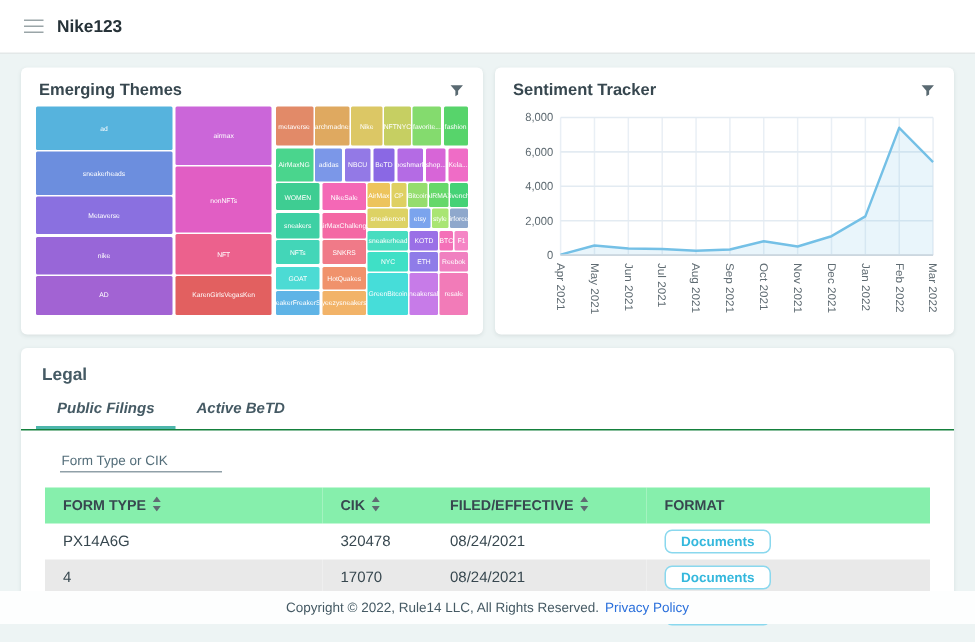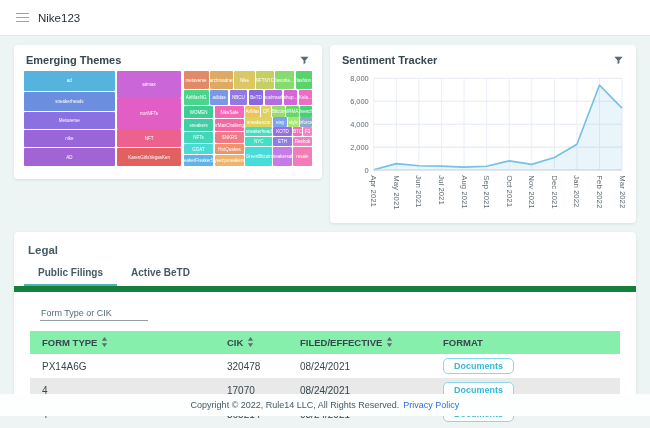--- a/index.html
+++ b/index.html
@@ -4,47 +4,47 @@
 <style>
   * { margin:0; padding:0; box-sizing:border-box; }
   html,body { width:650px; height:428px; }
   body { font-family:"Liberation Sans", sans-serif; background:#edf4f4; position:relative; overflow:hidden; }
 
   
   .app-header { position:absolute; top:0; left:0; width:650px; height:36px; background:#fff;
     border-bottom:1px solid #e3e8e8; display:flex; align-items:center; padding:0 16px; }
   .hamburger { width:13px; display:flex; flex-direction:column; gap:2.5px; cursor:pointer; margin-right:9px; }
   .hamburger i { display:block; height:1.5px; background:#9aa5a8; }
-  .brand { font-size:11.5px; font-weight:normal; color:#263238; }
+  .brand { font-size:11.5px; font-weight:bold; color:#263238; }
   .user-menu { margin-left:auto; display:flex; align-items:center; gap:5px; cursor:pointer; }
   .user-email { font-size:10px; color:#37474f; }
 
   
   .card { position:absolute; background:#fff; border-radius:4px; box-shadow:0 1px 3px rgba(60,80,80,.12); }
-  .card-themes   { left:14px;  top:45px;  width:308px; height:134px; }
+  .card-themes   { left:14px;  top:45px;  width:308px; height:178px; }
   .card-sentiment{ left:330px; top:45px;  width:306px; height:178px; }
   .card-legal    { left:14px;  top:232px; width:622px; height:172px; }
   .card-head { display:flex; align-items:center; justify-content:space-between; padding:9px 12px 4px 12px; }
   .card-title { font-size:11px; font-weight:bold; color:#37474f; }
   .filter-btn { cursor:pointer; line-height:0; }
 
   
   .treemap { position:absolute; left:10px; right:10px; top:26px; bottom:13px; }
   .tile { position:absolute; border-radius:1px; display:flex; align-items:center; justify-content:center;
     overflow:hidden; cursor:pointer; }
   .tile span { font-size:4.5px; color:#fff; white-space:nowrap; }
 
   
   .chart-wrap { position:absolute; left:6px; right:6px; top:26px; bottom:6px; }
   .chart-wrap svg { width:100%; height:100%; }
   .tick { font-size:7.5px; fill:#5f6b72; font-family:"Liberation Sans",sans-serif; }
 
   
   .legal-title { font-size:11.5px; font-weight:bold; color:#455a64; padding:12px 14px 6px 14px; }
-  .tabs { display:flex; border-bottom:6px solid #15803d; padding-left:10px; }
+  .tabs { display:flex; border-bottom:1px solid #15803d; padding-left:10px;font-style:italic; }
   .tab { font-size:10px; font-weight:bold; color:#455a64; padding:5px 14px 6px 14px; cursor:pointer;
     border-bottom:2px solid transparent; }
   .tab.active { border-bottom-color:#4db6ac; }
   .search-row { padding:10px 14px 6px 26px; }
   .search-input { border:none; border-bottom:1px solid #90a0a8; width:108px; font-size:9px;
     color:#37474f; padding:2px 1px; outline:none; background:transparent; font-family:"Liberation Sans",sans-serif; }
   .search-input::placeholder { color:#546e7a; opacity:1; }
 
   table.filings { border-collapse:collapse; margin:4px 16px 0 16px; width:590px; table-layout:fixed; font-size:10px; }
   table.filings col.c1{width:185px} table.filings col.c2{width:73px} table.filings col.c3{width:143px}

